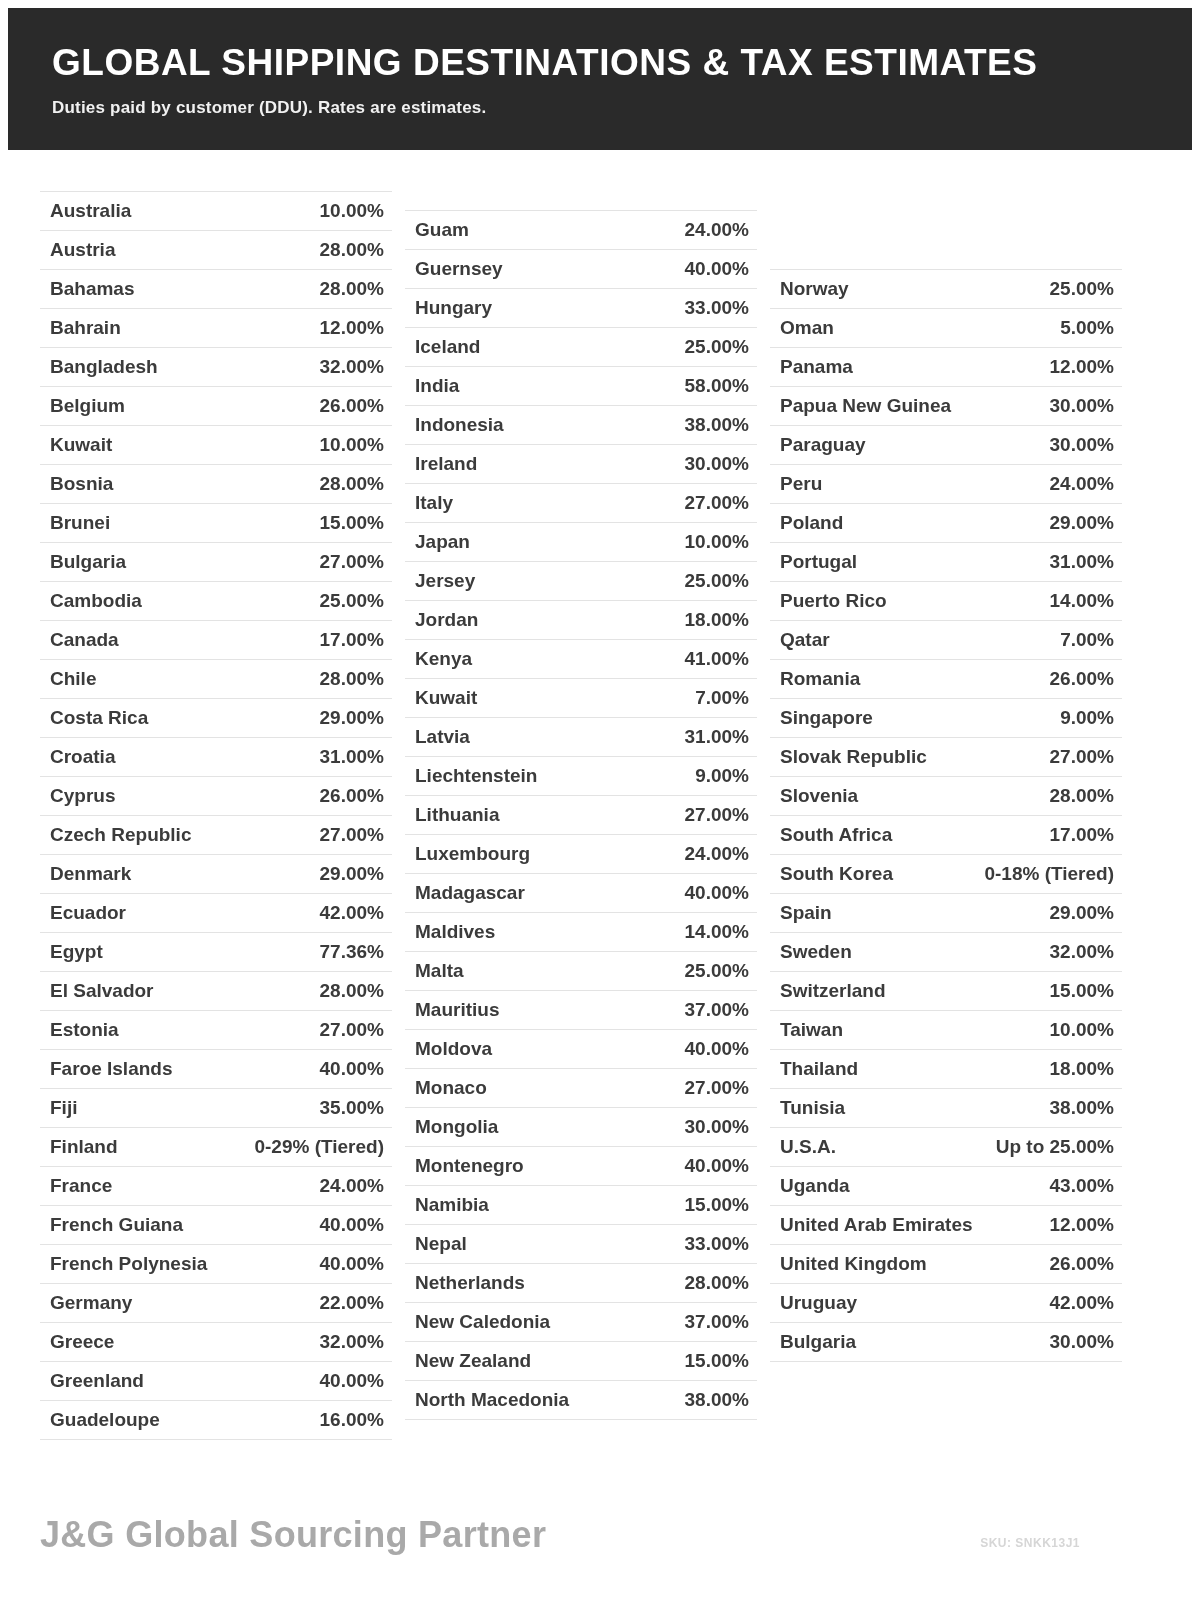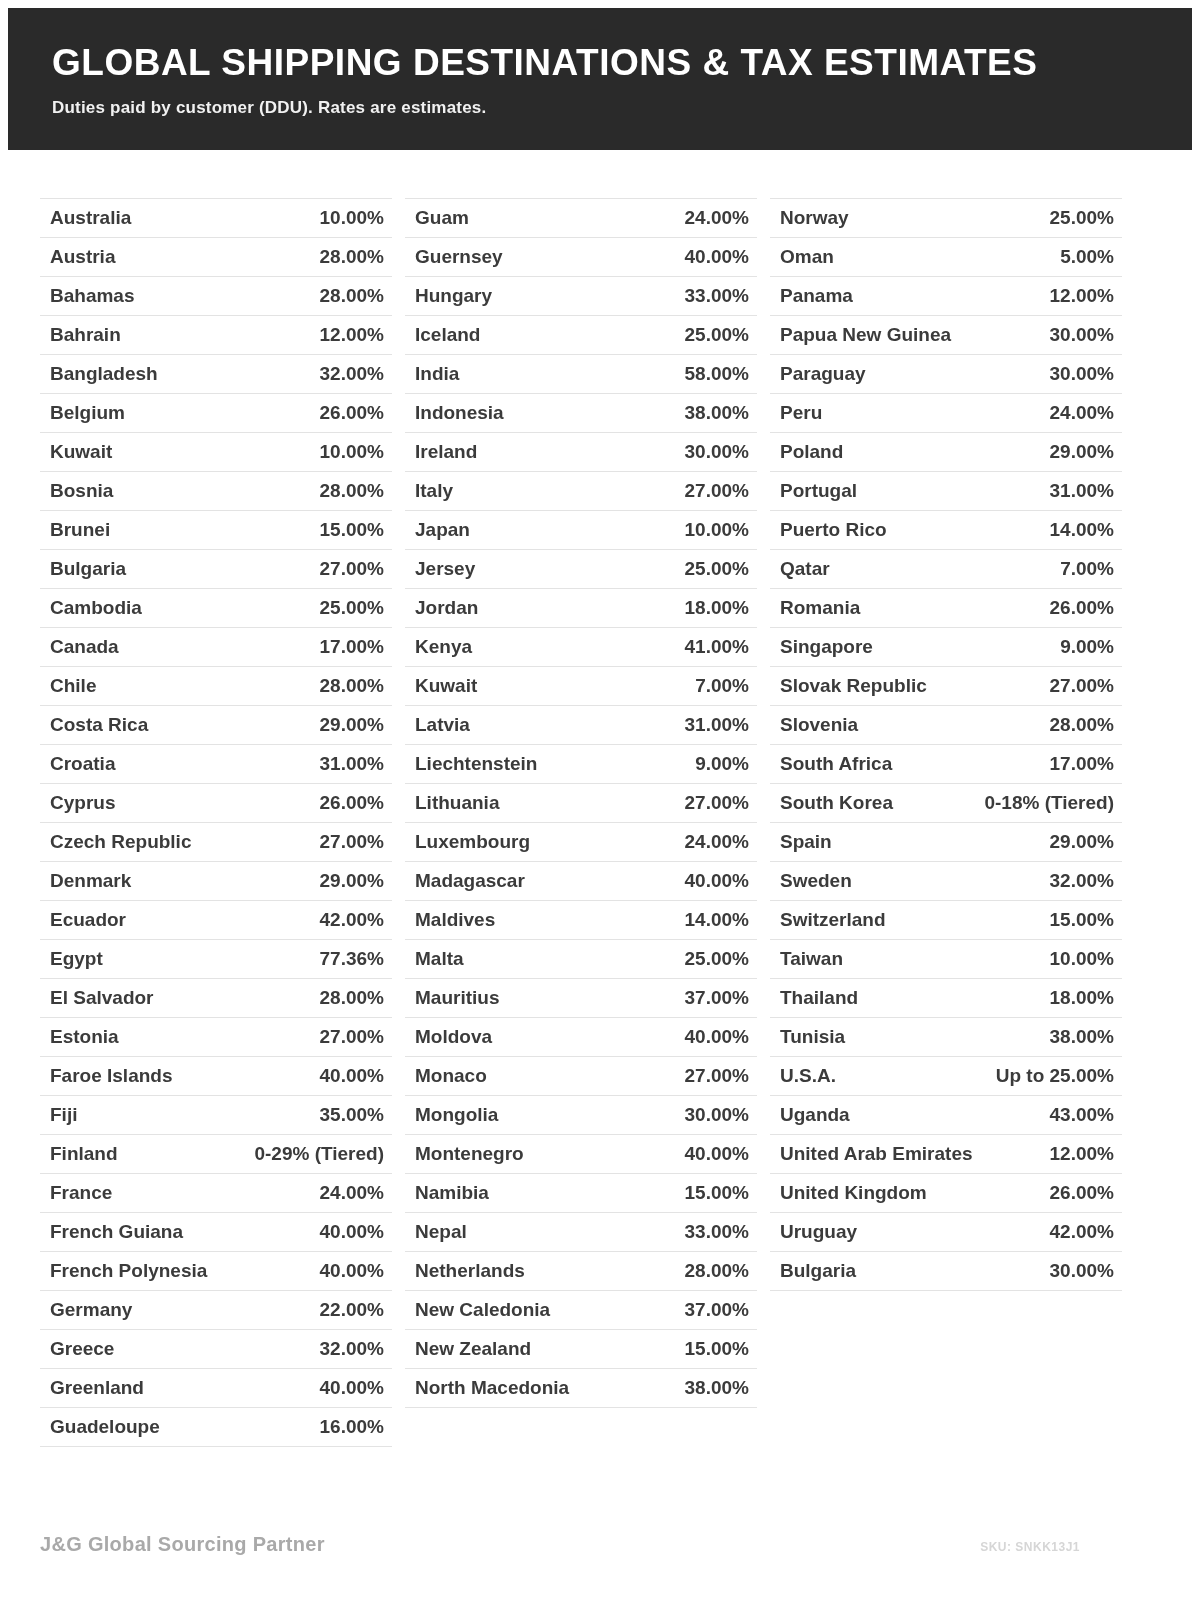--- a/index.html
+++ b/index.html
@@ -8,21 +8,21 @@
     width: 1200px;
     height: 1600px;
     background: var(--page-bg, #ffffff);
     font-family: "Liberation Sans", sans-serif;
     display: flex;
     flex-direction: column;
     overflow: hidden;
   }
 
   .header {
-    margin: 8px 8px 15px 8px;
+    margin: 8px 8px 8px 8px;
     background: var(--header-bg, #2a2a2a);
     padding: 34px 44px 32px 44px;
   }
   .title {
     margin: 0;
     color: var(--header-text, #ffffff);
     font-size: 37px;
     font-weight: bold;
     letter-spacing: 0.5px;
     line-height: 1.15;
@@ -33,21 +33,21 @@
     font-size: 17px;
     font-weight: bold;
     letter-spacing: 0.2px;
   }
 
   .table {
     display: flex;
     gap: 13px;
     margin: 33px 0 0 40px;
     width: 1082px;
-    align-items: flex-start;
+    align-items: center;
   }
   .col {
     flex: 1;
     border-top: 1px solid var(--row-border, #e3e3e3);
   }
   .row {
     height: 39px;
     display: flex;
     justify-content: space-between;
     align-items: center;
@@ -70,21 +70,21 @@
 
   .footer {
     margin-top: auto;
     display: flex;
     justify-content: space-between;
     align-items: baseline;
     padding: 0 120px 44px 40px;
   }
   .brand {
     color: var(--brand-text, #a9a9a9);
-    font-size: 20px;
+    font-size: 36px;
     font-weight: bold;
     letter-spacing: 0.3px;
   }
   .sku {
     color: var(--sku-text, #d6d6d6);
     font-size: 12px;
     font-weight: bold;
     letter-spacing: 0.5px;
   }
 </style>

